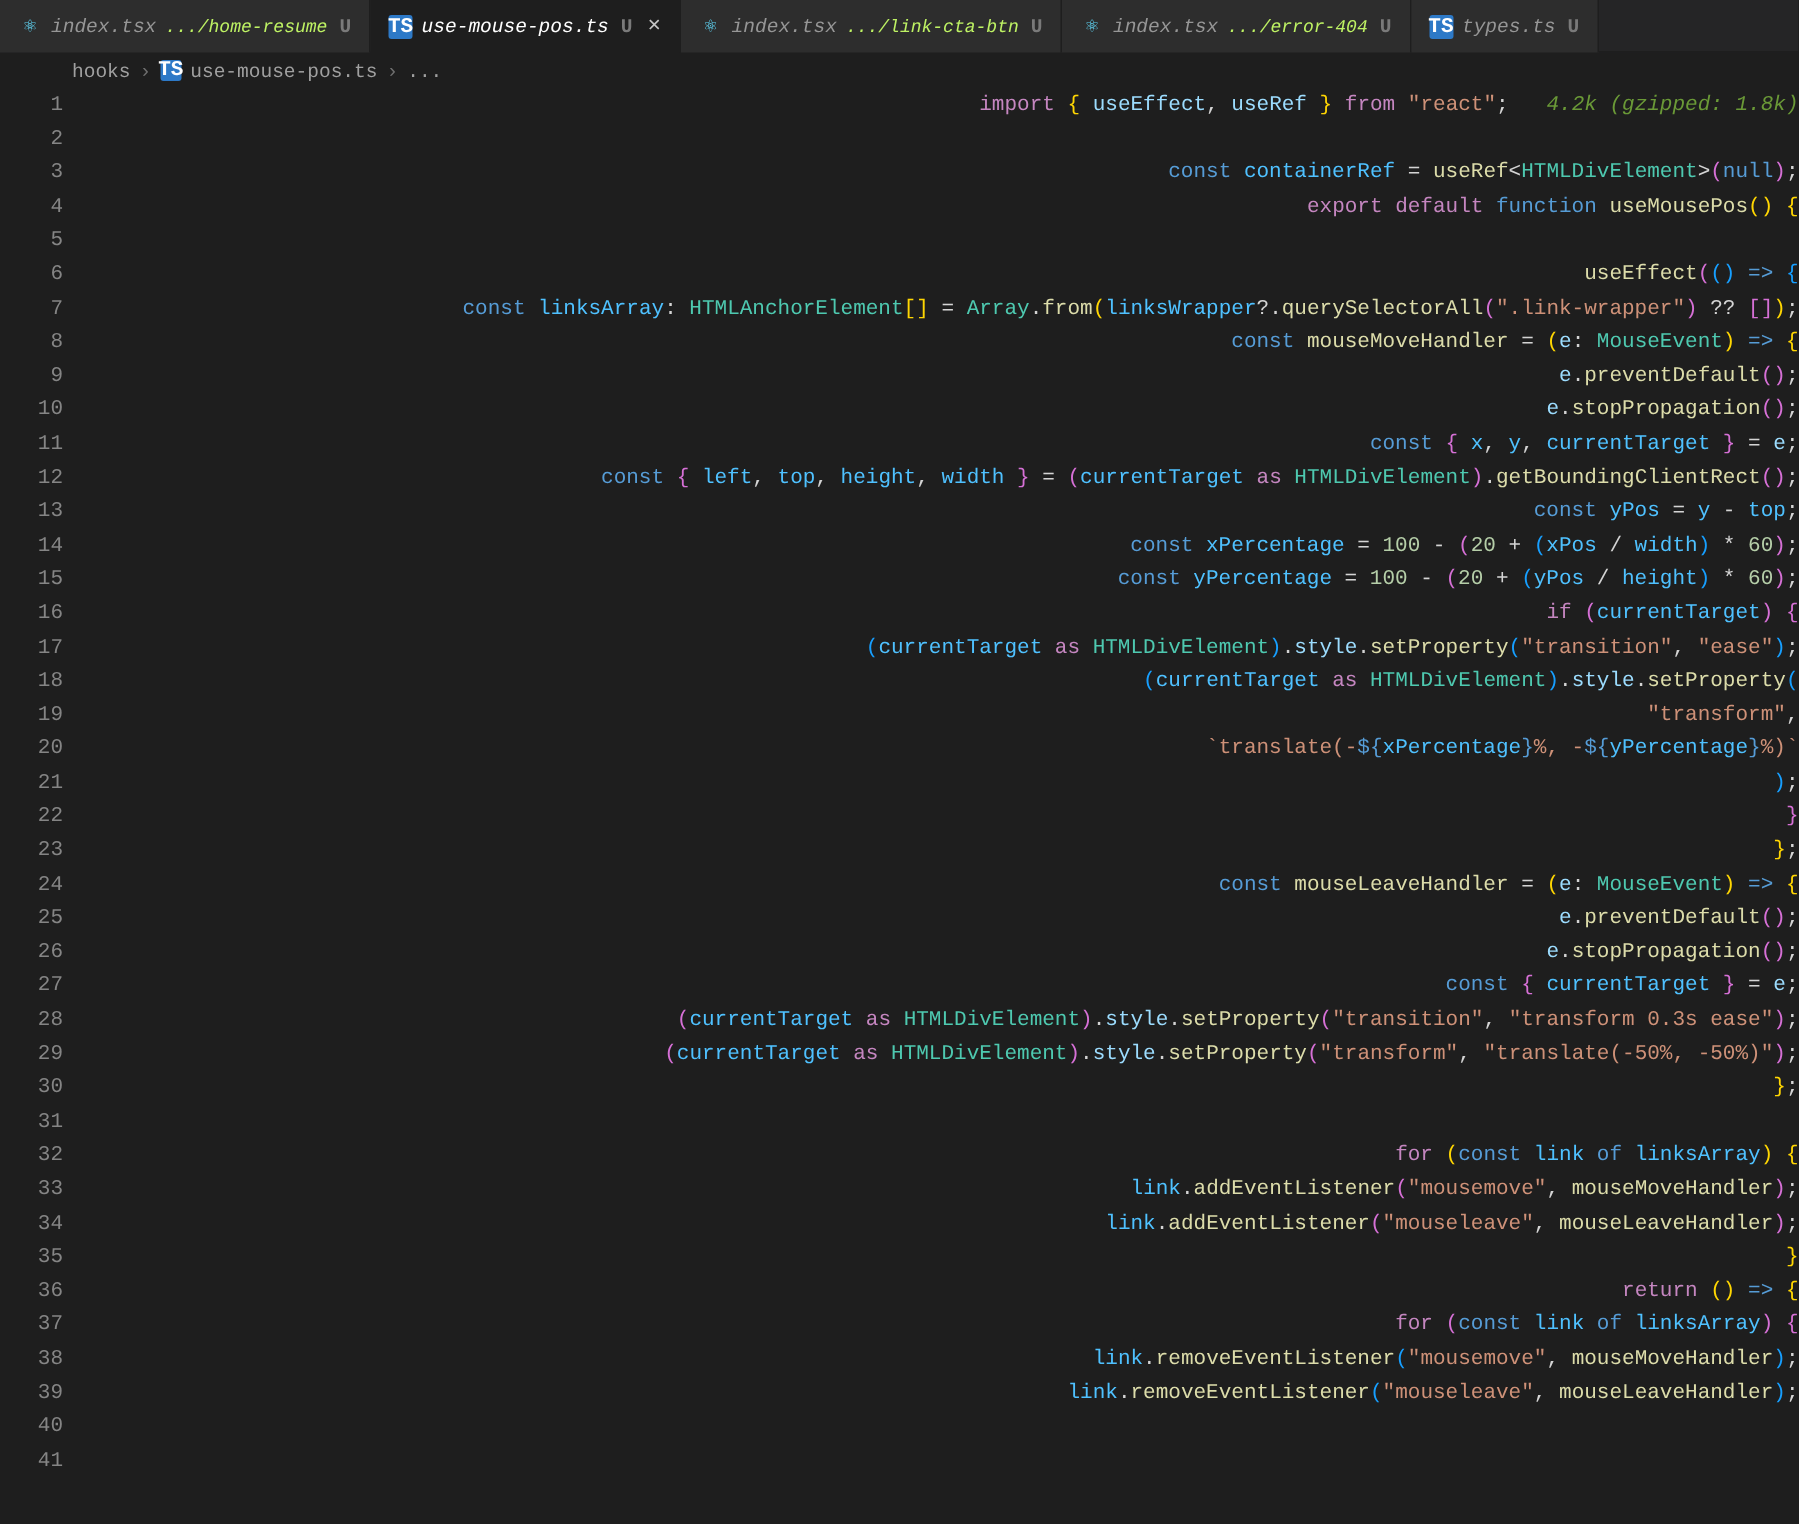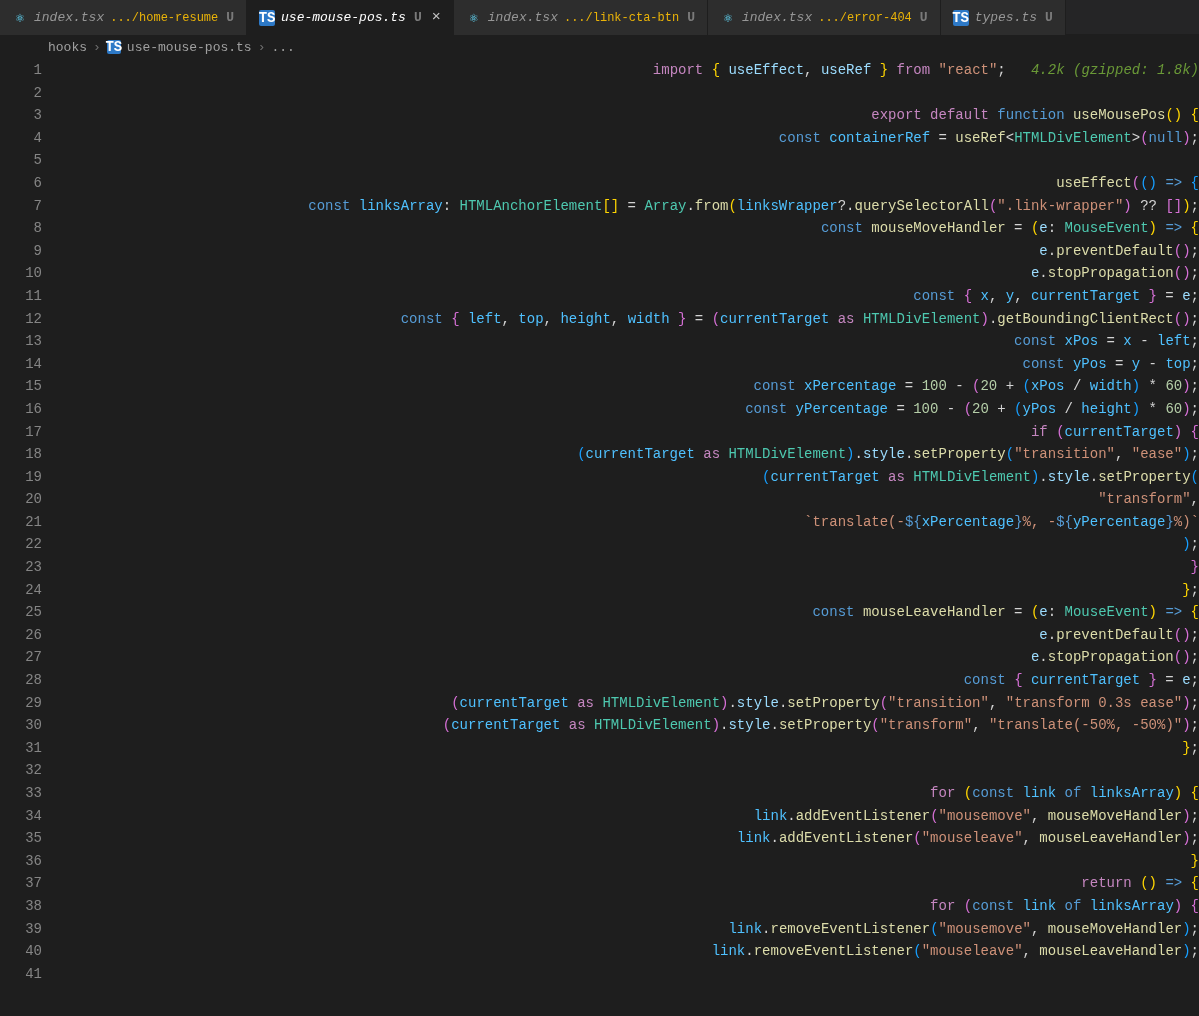--- a/index.html
+++ b/index.html
@@ -30,21 +30,21 @@
     gap: 6px;
     cursor: pointer;
     white-space: nowrap;
   }
   .tab.active {
     background: #1e1e1e;
     color: #fff;
   }
   .tab .filename { font-style: italic; }
   .tab.active .filename { font-style: italic; }
-  .tab .path { color: #eab308; font-size: 12px; }
+  .tab .path { color: #bef264; font-style: italic; font-size: 12px; }
   .tab .status { color: #7a7a7a; font-style: normal; font-weight: bold; margin-left: 2px;}
   .tab .icon { width: 16px; height: 16px; display: inline-flex; align-items: center; justify-content: center; }
   .tab .close { color: #c5c5c5; font-size: 15px; margin-left: 4px; }
   .react-icon { color: #61dafb; font-size: 14px; }
   .ts-icon {
     background: #2d79c7;
     color: #fff;
     font-size: 14px;
     font-weight: bold;
     width: 14px; height: 14px;
@@ -180,31 +180,30 @@
       <div class="ln">36</div>
       <div class="ln">37</div>
       <div class="ln">38</div>
       <div class="ln">39</div>
       <div class="ln">40</div>
       <div class="ln">41</div>
     </div>
   <div class="code">
 <div class="line"><span class="k1">import </span><span class="br1">{ </span><span class="pr">useEffect</span><span>, </span><span class="pr">useRef</span><span class="br1"> } </span><span class="k1">from </span><span class="st">"react"</span><span>;   </span><span class="cm" style="font-style:italic;">4.2k (gzipped: 1.8k)</span></div>
 <div class="line"></div>
+<div class="line"><span>  </span><span class="k2">const </span><span class="vc">containerRef</span><span> = </span><span class="fn">useRef</span><span class="op">&lt;</span><span class="ty">HTMLDivElement</span><span class="op">&gt;</span><span class="br2">(</span><span class="k2">null</span><span class="br2">)</span><span>;</span></div>
 <div class="line"><span class="k1">export </span><span class="k1">default </span><span class="k2">function </span><span class="fn">useMousePos</span><span class="br1">(</span><span class="br1">)</span><span> </span><span class="br1">{</span></div>
-<div class="line"><span>  </span><span class="k2">const </span><span class="vc">containerRef</span><span> = </span><span class="fn">useRef</span><span class="op">&lt;</span><span class="ty">HTMLDivElement</span><span class="op">&gt;</span><span class="br2">(</span><span class="k2">null</span><span class="br2">)</span><span>;</span></div>
 <div class="line"></div>
 <div class="line"><span>  </span><span class="fn">useEffect</span><span class="br2">(</span><span class="br3">(</span><span class="br3">)</span><span class="k2"> =&gt; </span><span class="br3">{</span></div>
 <div class="line"><span>    </span><span class="k2">const </span><span class="vc">linksArray</span><span>: </span><span class="ty">HTMLAnchorElement</span><span class="br1">[</span><span class="br1">]</span><span> = </span><span class="ty">Array</span><span>.</span><span class="fn">from</span><span class="br1">(</span><span class="vc">linksWrapper</span><span>?.</span><span class="fn">querySelectorAll</span><span class="br2">(</span><span class="st">".link-wrapper"</span><span class="br2">)</span><span> ?? </span><span class="br2">[</span><span class="br2">]</span><span class="br1">)</span><span>;</span></div>
 <div class="line"><span>    </span><span class="k2">const </span><span class="fn">mouseMoveHandler</span><span> = </span><span class="br1">(</span><span class="pr">e</span><span>: </span><span class="ty">MouseEvent</span><span class="br1">)</span><span class="k2"> =&gt; </span><span class="br1">{</span></div>
 <div class="line"><span>      </span><span class="pr">e</span><span>.</span><span class="fn">preventDefault</span><span class="br2">(</span><span class="br2">)</span><span>;</span></div>
 <div class="line"><span>      </span><span class="pr">e</span><span>.</span><span class="fn">stopPropagation</span><span class="br2">(</span><span class="br2">)</span><span>;</span></div>
 <div class="line"><span>      </span><span class="k2">const </span><span class="br2">{</span><span> </span><span class="vc">x</span><span>, </span><span class="vc">y</span><span>, </span><span class="vc">currentTarget</span><span> </span><span class="br2">}</span><span> = </span><span class="pr">e</span><span>;</span></div>
 <div class="line"><span>      </span><span class="k2">const </span><span class="br2">{</span><span> </span><span class="vc">left</span><span>, </span><span class="vc">top</span><span>, </span><span class="vc">height</span><span>, </span><span class="vc">width</span><span> </span><span class="br2">}</span><span> = </span><span class="br2">(</span><span class="vc">currentTarget</span><span class="k1"> as </span><span class="ty">HTMLDivElement</span><span class="br2">)</span><span>.</span><span class="fn">getBoundingClientRect</span><span class="br2">(</span><span class="br2">)</span><span>;</span></div>
-<div class="line"><span>      </span><span class="k2">const </span><span class="vc">xPos</span><span> = </span><span class="vc">x</span><span> - </span><span class="vc">left</span><span>;</span></div>
 <div class="line"><span>      </span><span class="k2">const </span><span class="vc">yPos</span><span> = </span><span class="vc">y</span><span> - </span><span class="vc">top</span><span>;</span></div>
 <div class="line"><span>      </span><span class="k2">const </span><span class="vc">xPercentage</span><span> = </span><span class="nm">100</span><span> - </span><span class="br2">(</span><span class="nm">20</span><span> + </span><span class="br3">(</span><span class="vc">xPos</span><span> / </span><span class="vc">width</span><span class="br3">)</span><span> * </span><span class="nm">60</span><span class="br2">)</span><span>;</span></div>
 <div class="line"><span>      </span><span class="k2">const </span><span class="vc">yPercentage</span><span> = </span><span class="nm">100</span><span> - </span><span class="br2">(</span><span class="nm">20</span><span> + </span><span class="br3">(</span><span class="vc">yPos</span><span> / </span><span class="vc">height</span><span class="br3">)</span><span> * </span><span class="nm">60</span><span class="br2">)</span><span>;</span></div>
 <div class="line"><span>      </span><span class="k1">if </span><span class="br2">(</span><span class="vc">currentTarget</span><span class="br2">)</span><span> </span><span class="br2">{</span></div>
 <div class="line"><span>        </span><span class="br3">(</span><span class="vc">currentTarget</span><span class="k1"> as </span><span class="ty">HTMLDivElement</span><span class="br3">)</span><span>.</span><span class="pr">style</span><span>.</span><span class="fn">setProperty</span><span class="br3">(</span><span class="st">"transition"</span><span>, </span><span class="st">"ease"</span><span class="br3">)</span><span>;</span></div>
 <div class="line"><span>        </span><span class="br3">(</span><span class="vc">currentTarget</span><span class="k1"> as </span><span class="ty">HTMLDivElement</span><span class="br3">)</span><span>.</span><span class="pr">style</span><span>.</span><span class="fn">setProperty</span><span class="br3">(</span></div>
 <div class="line"><span>          </span><span class="st">"transform"</span><span>,</span></div>
 <div class="line"><span>          </span><span class="st">`</span><span class="st">translate(-</span><span class="k2">${</span><span class="vc">xPercentage</span><span class="k2">}</span><span class="st">%, -</span><span class="k2">${</span><span class="vc">yPercentage</span><span class="k2">}</span><span class="st">%)</span><span class="st">`</span></div>
 <div class="line"><span>        </span><span class="br3">)</span><span>;</span></div>
 <div class="line"><span>      </span><span class="br2">}</span></div>

